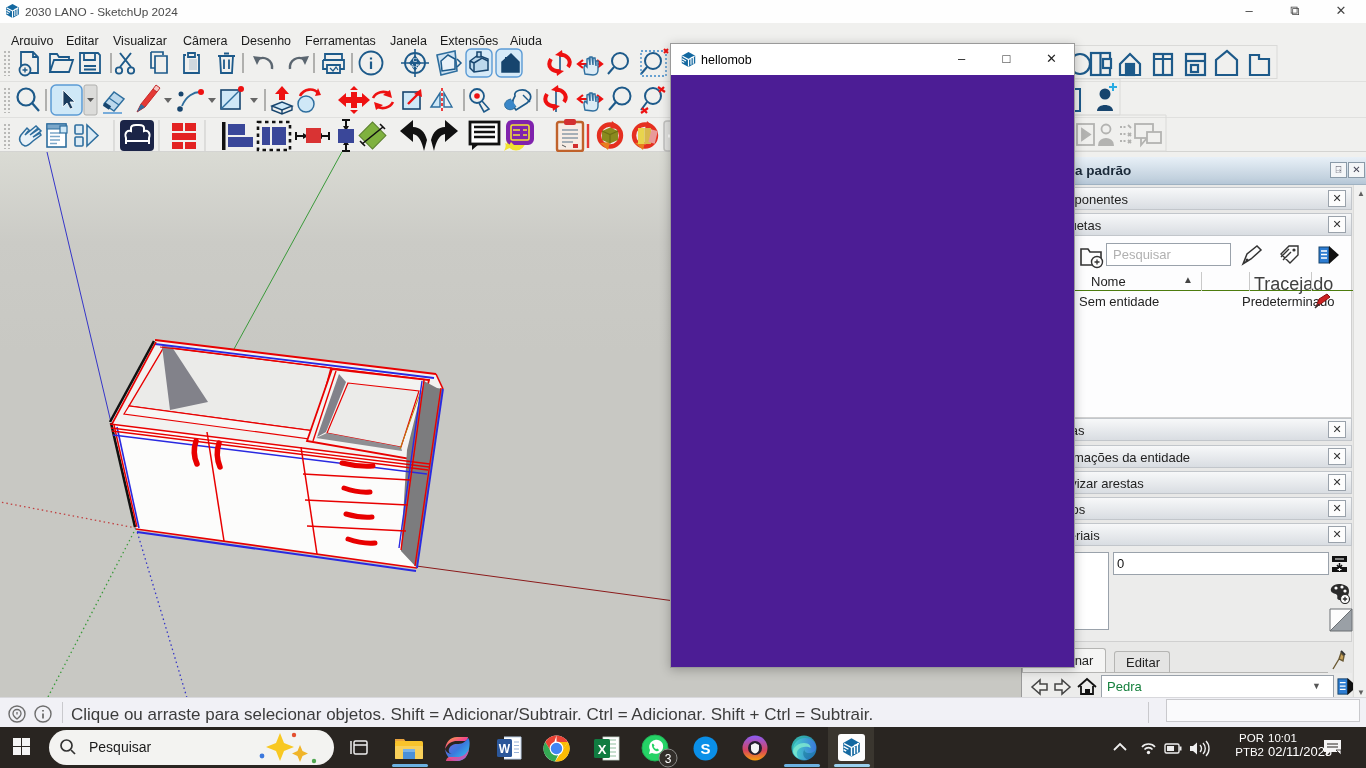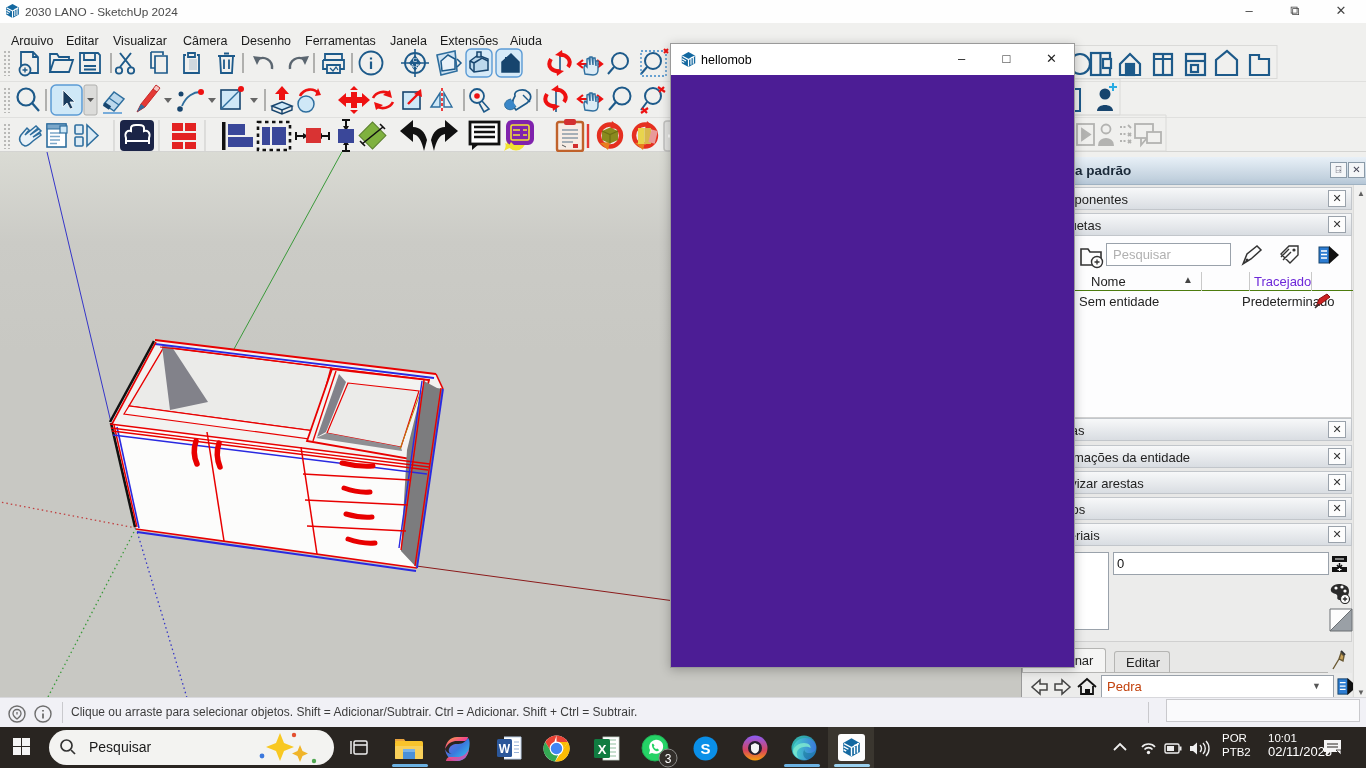--- a/index.html
+++ b/index.html
@@ -35,21 +35,21 @@
   .phdr span { position:absolute; left:24px; top:4px; font-size:13px; }
   .pclose { position:absolute; right:5px; top:2px; width:18px; height:17px; background:#fdfdfd; border:1px solid #9aa2ab; color:#333; font-size:11px; text-align:center; line-height:15px; }
   
   #hellomob { left:670px; top:43px; width:405px; height:625px; background:#4c1d95;
      border:1px solid #9a9a9a; box-shadow:0 2px 10px rgba(0,0,0,0.25); }
   #hmtitle { position:absolute; left:0; top:0; width:100%; height:31px; background:#fff; }
   #hmtitle span { position:absolute; left:30px; top:9px; font-size:12.5px; color:#000; }
   .hmbtn { position:absolute; top:0; width:45px; height:31px; text-align:center; line-height:30px; font-size:13px; color:#222; }
   
   #statusbar { left:0; top:697px; width:1366px; height:30px; background:#f1f1f6; border-top:1px solid #d8d8dc; }
-  #statusbar .txt { position:absolute; left:71px; top:7px; font-size:12px; color:#3c3c3c; }
+  #statusbar .txt { position:absolute; left:71px; top:7px; font-size:17px; color:#3c3c3c; }
   
   #taskbar { left:0; top:727px; width:1366px; height:41px; background:#292521; }
   #tktray { position:absolute; color:#fff; font-size:11.5px; }
 </style>
 </head>
 <body>
 
 <div class="abs" id="titlebar">
   <svg class="abs" style="left:4px;top:3px" width="17" height="16" viewBox="0 0 24 24">
     <polygon fill="#1368a0" points="12,1.5 21.5,6.8 21.5,17.2 12,22.5 2.5,17.2 2.5,6.8"></polygon>
@@ -508,21 +508,21 @@
     </svg>
     <svg class="abs" style="left:295px;top:8px" width="22" height="22" viewBox="0 0 22 22">
       <rect x="1" y="3" width="10" height="16" fill="#2d7dd2" stroke="#17456e" stroke-width="1"></rect>
       <path d="M3,7 L9,7 M3,10.5 L9,10.5 M3,14 L9,14" stroke="#fff" stroke-width="1.3"></path>
       <path d="M11,11 L11,2 L21,11 L11,20 Z" fill="#111"></path>
     </svg>
 
     <div class="abs" style="left:12px;top:36px;width:328px;height:19px;border-bottom:1px solid #4d7c0f">
       <span class="abs" style="left:56px;top:2px;font-size:13px;color:#222">Nome</span>
       <span class="abs" style="left:148px;top:2px;font-size:10px;color:#444">▲</span>
-      <span class="abs" style="left:219px;top:2px;font-size:13px;color:#6d28d9">Tracejado</span>
+      <span class="abs" style="left:219px;top:2px;font-size:18px;color:#404040">Tracejado</span>
       <div class="abs" style="left:166px;top:0;width:1px;height:19px;background:#c9c9c9"></div>
       <div class="abs" style="left:214px;top:0;width:1px;height:19px;background:#c9c9c9"></div>
       <div class="abs" style="left:276px;top:0;width:1px;height:19px;background:#c9c9c9"></div>
     </div>
     <div class="abs" style="left:56px;top:58px;font-size:13px;color:#222">Sem entidade</div>
     <div class="abs" style="left:219px;top:58px;font-size:13px;color:#222">Predeterminado</div>
     <svg class="abs" style="left:291px;top:57px" width="18" height="16" viewBox="0 0 18 16">
       <path d="M2,14 L5,6 L13,1 L16,4 L8,10 Z" fill="#c22" stroke="#811" stroke-width="1"></path>
       <path d="M1,15 L5,11" stroke="#333" stroke-width="1.5"></path>
     </svg>
@@ -586,21 +586,21 @@
   </div>
 
   <div class="abs" style="left:0;top:516px;width:330px;height:27px;background:#ececeb">
     <svg class="abs" style="left:8px;top:4px" width="70" height="20" viewBox="0 0 70 20">
       <path d="M10,3 L10,7 L17,7 L17,13 L10,13 L10,17 L2,10 Z" fill="#f0f0ee" stroke="#444" stroke-width="1.5"></path>
       <path d="M32,3 L32,7 L25,7 L25,13 L32,13 L32,17 L40,10 Z" fill="#f0f0ee" stroke="#444" stroke-width="1.5"></path>
       <path d="M48,10 L57,2 L66,10 M51,9 L51,17 L63,17 L63,9" fill="none" stroke="#111" stroke-width="1.8"></path>
       <rect x="55" y="12" width="5" height="5" fill="#111"></rect>
     </svg>
     <div class="abs" style="left:79px;top:2px;width:233px;height:23px;background:#fff;border:1px solid #9aa2ab"></div>
-    <div class="abs" style="left:85px;top:6px;font-size:13px;color:#c2410c">Pedra</div>
+    <div class="abs" style="left:85px;top:6px;font-size:13px;color:#15803d">Pedra</div>
     <div class="abs" style="left:290px;top:8px;font-size:9px;color:#555">▼</div>
     <svg class="abs" style="left:315px;top:3px" width="21" height="21" viewBox="0 0 22 22">
       <rect x="1" y="3" width="10" height="16" fill="#2d7dd2" stroke="#17456e" stroke-width="1"></rect>
       <path d="M3,7 L9,7 M3,10.5 L9,10.5 M3,14 L9,14" stroke="#fff" stroke-width="1.3"></path>
       <path d="M11,11 L11,2 L21,11 L11,20 Z" fill="#111"></path>
     </svg>
   </div>
 
   <div class="abs" style="left:331px;top:28px;width:14px;height:516px;background:#f1f1f0;border-left:1px solid #dcdcda">
     <div class="abs" style="left:0;top:0;width:14px;height:17px;background:#f1f1f0;color:#606060;font-size:8px;text-align:center;line-height:17px">▲</div>
@@ -756,21 +756,21 @@
   <svg class="abs" style="left:1112px;top:12px" width="100" height="18" viewBox="0 0 100 18">
     <path d="M2,11 L8,5 L14,11" fill="none" stroke="#eee" stroke-width="1.8"></path>
     <path d="M30,8 C33,4 40,4 43,8 M32.5,10.5 C34.5,8 38.5,8 40.5,10.5" fill="none" stroke="#eee" stroke-width="1.6"></path>
     <circle cx="36.5" cy="13.5" r="1.7" fill="#eee"></circle>
     <rect x="53" y="5" width="14" height="9" rx="1.5" fill="none" stroke="#eee" stroke-width="1.4"></rect>
     <rect x="55" y="7" width="7" height="5" fill="#eee"></rect>
       <rect x="67.5" y="7.5" width="2" height="4" fill="#eee"></rect>
     <path d="M78,7 L81,7 L85,3.5 L85,15.5 L81,12 L78,12 Z" fill="#eee"></path>
     <path d="M88,6 C90,8 90,11 88,13 M91,4 C94,7 94,12 91,15 M94,2 C98,6 98,13 94,17" fill="none" stroke="#eee" stroke-width="1.4"></path>
   </svg>
-  <div class="abs" id="tktray" style="left:1222px;top:4px;width:42px;line-height:14px">POR<br>PTB2</div>
+  <div class="abs" id="tktray" style="left:1222px;top:4px;width:42px;text-align:right;line-height:14px">POR<br>PTB2</div>
   <div class="abs" id="tktray" style="left:1268px;top:4px;width:42px;text-align:left;line-height:14px">10:01<br><span style="font-size:13px">02/11/2025</span></div>
   <div class="abs" id="tktray" style="left:1264px;top:4px;width:48px;text-align:right;line-height:14px"></div>
   <svg class="abs" style="left:1322px;top:11px" width="21" height="19" viewBox="0 0 21 19">
     <path d="M2,2 L19,2 L19,14 L8,14 L4,18 L4,14 L2,14 Z" fill="#f5f5f5"></path>
     <path d="M5,6 L16,6 M5,9 L16,9" stroke="#292521" stroke-width="1.2"></path>
     <path d="M14,12 L19,12 L19,17 Z" fill="#f5f5f5" stroke="#292521" stroke-width="0.8"></path>
   </svg>
 </div>
 
 </body></html>

